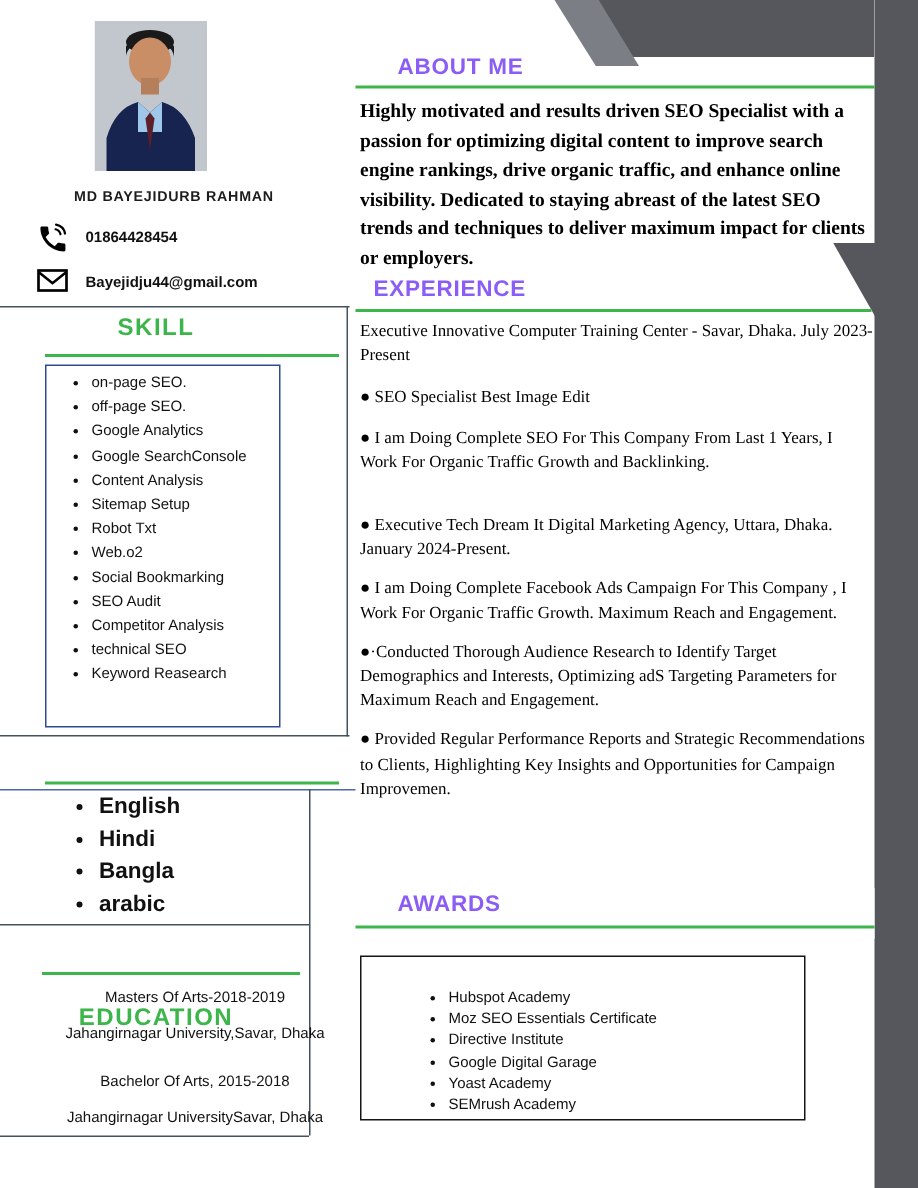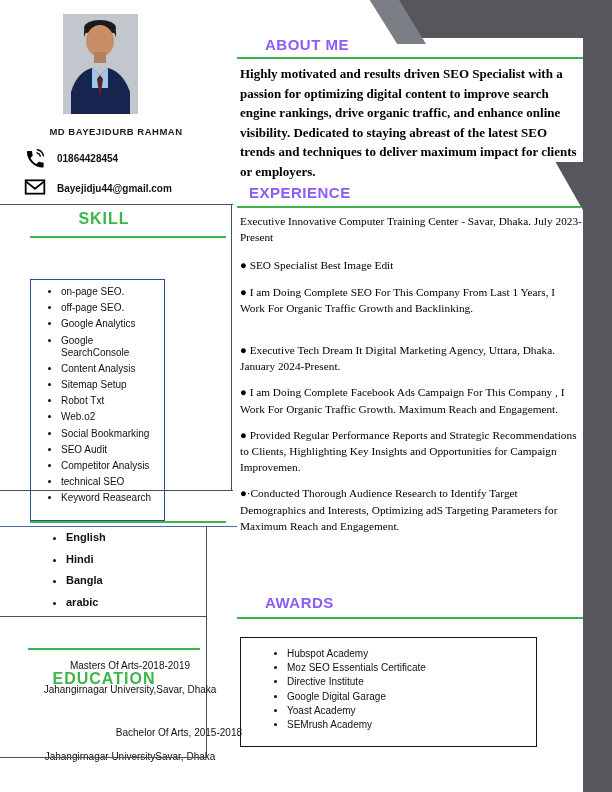--- a/index.html
+++ b/index.html
@@ -33,52 +33,52 @@
   .name{position:absolute;left:0;top:126px;width:232px;text-align:center;
     font-weight:700;font-size:9.5px;letter-spacing:.5px;color:#1c1c1c;}
   .icon-phone{position:absolute;left:24px;top:148px;width:22px;height:22px;}
   .phone-text{position:absolute;left:57px;top:153px;font-size:10px;font-weight:700;}
   .icon-mail{position:absolute;left:24px;top:179px;width:22px;height:16px;}
   .mail-text{position:absolute;left:57px;top:183px;font-size:10px;font-weight:700;}
   .side-title{position:absolute;left:0;width:208px;text-align:center;
     font-size:16px;font-weight:700;letter-spacing:1px;color:#3cb54a;}
   .skill-title{top:210px;}
   .skill-rule{left:30px;top:236px;width:196px;}
-  .skill-box{position:absolute;left:30px;top:243px;width:135px;height:242px;
-    border:1px solid #2e4d90;box-sizing:border-box;padding:6px 2px 0 0;margin-top:36px;}
+  .skill-box{position:absolute;left:30px;top:243px;width:157px;height:242px;
+    border:1px solid #2e4d90;box-sizing:border-box;padding:6px 2px 0 0;}
   .skill-box ul{margin:0;padding-left:30px;}
   .skill-box li{font-size:10px;line-height:12px;margin-bottom:4.2px;}
   .lang-title{top:496px;}
   .lang-rule{left:30px;top:521px;width:196px;}
   .lang-list{position:absolute;left:52px;top:532px;}
   .lang-list ul{margin:0;padding-left:14px;}
-  .lang-list li{font-size:11px;font-weight:700;line-height:11px;margin-bottom:10.5px;}
+  .lang-list li{font-size:15px;font-weight:700;line-height:11px;margin-bottom:10.5px;}
   .edu-title{top:622px;margin-top:48px;}
   .edu-rule{left:28px;top:648px;width:172px;}
   .edu-lines{position:absolute;left:18px;top:654px;width:224px;text-align:center;font-size:10px;}
-  .edu-l1{margin-top:6px;}.edu-l2{margin-top:13px;}.edu-l3{margin-top:32px;text-align:right;}.edu-l4{margin-top:13px;}
+  .edu-l1{margin-top:6px;}.edu-l2{margin-top:13px;}.edu-l3{margin-top:21px;}.edu-l4{margin-top:13px;}
   
   .main-title{position:absolute;font-size:15px;font-weight:700;letter-spacing:.5px;color:#8b5cf6;}
   .about-title{left:265px;top:36px;}
   .about-rule{left:237px;top:57px;width:346px;}
   .about-text{position:absolute;left:240px;top:64px;width:342px;
     font-family:"Liberation Serif",serif;font-weight:700;font-size:13px;line-height:19.5px;color:#000;}
   .exp-title{left:249px;top:184px;}
   .exp-rule{left:237px;top:206px;width:344px;}
   .exp-body{position:absolute;left:240px;top:213px;width:342px;height:380px;overflow:hidden;
     font-family:"Liberation Serif",serif;font-size:11.3px;line-height:16.2px;color:#000;}
   .exp-intro{margin:0 0 12px 0;}
   .xp{margin:10px 0 0 0;}
   .xp.big-gap{margin-top:26px;}
   .awards-mask{position:absolute;left:237px;top:592px;width:346px;height:34px;background:#fff;}
   .awards-title{left:265px;top:594px;}
   .awards-rule{left:237px;top:617px;width:346px;}
   .awards-box{position:absolute;left:240px;top:637px;width:297px;height:110px;
     border:1.5px solid #151515;box-sizing:border-box;padding-top:7px;}
-  .awards-box ul{margin:4px;padding-left:42px;}
+  .awards-box ul{margin:16px;padding-left:42px;}
   .awards-box li{font-size:10px;line-height:10.8px;margin-bottom:3.4px;}
 </style>
 </head>
 <body>
 
 <div id="page">
 
   <div class="right-band"></div>
   <div class="top-ribbon"></div>
   <div class="top-ribbon-accent"></div>
@@ -176,22 +176,22 @@
 
   <div class="main-title exp-title">EXPERIENCE</div>
   <div class="green-rule exp-rule"></div>
 
   <div class="exp-body">
     <p class="exp-intro">Executive Innovative Computer Training Center - Savar, Dhaka. July 2023-Present</p>
     <p class="xp">● SEO Specialist Best Image Edit</p>
     <p class="xp">● I am Doing Complete SEO For This Company From Last 1 Years, I Work For Organic Traffic Growth and Backlinking.</p>
     <p class="xp big-gap">● Executive Tech Dream It Digital Marketing Agency, Uttara, Dhaka. January 2024-Present.</p>
     <p class="xp">● I am Doing Complete Facebook Ads Campaign For This Company , I Work For Organic Traffic Growth. Maximum Reach and Engagement.</p>
+    <p class="xp">●·Conducted Thorough Audience Research to Identify Target Demographics and Interests, Optimizing adS Targeting Parameters for Maximum Reach and Engagement.</p>
     <p class="xp">● Provided Regular Performance Reports and Strategic Recommendations to Clients, Highlighting Key Insights and Opportunities for Campaign Improvemen.</p>
-    <p class="xp">●·Conducted Thorough Audience Research to Identify Target Demographics and Interests, Optimizing adS Targeting Parameters for Maximum Reach and Engagement.</p>
   </div>
 
   <div class="awards-mask"></div>
   <div class="main-title awards-title">AWARDS</div>
   <div class="green-rule awards-rule"></div>
 
   <div class="awards-box">
     <ul>
       <li>Hubspot Academy</li>
       <li>Moz SEO Essentials Certificate</li>

